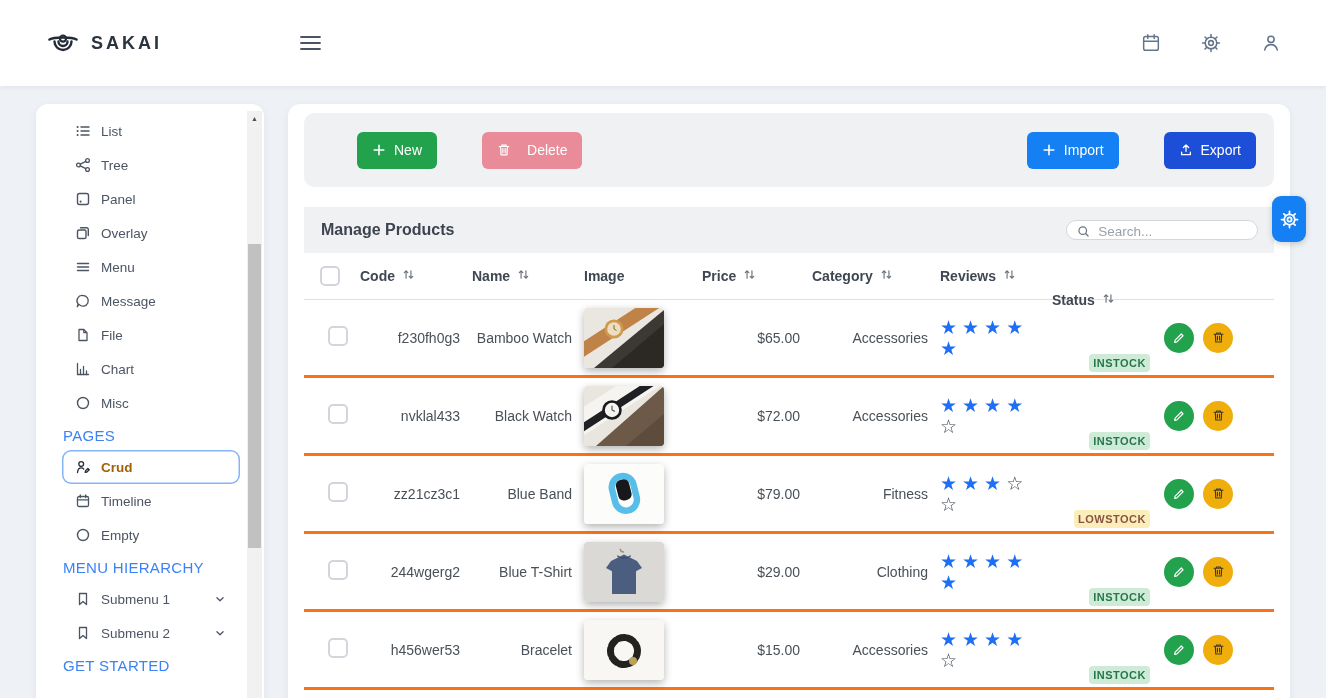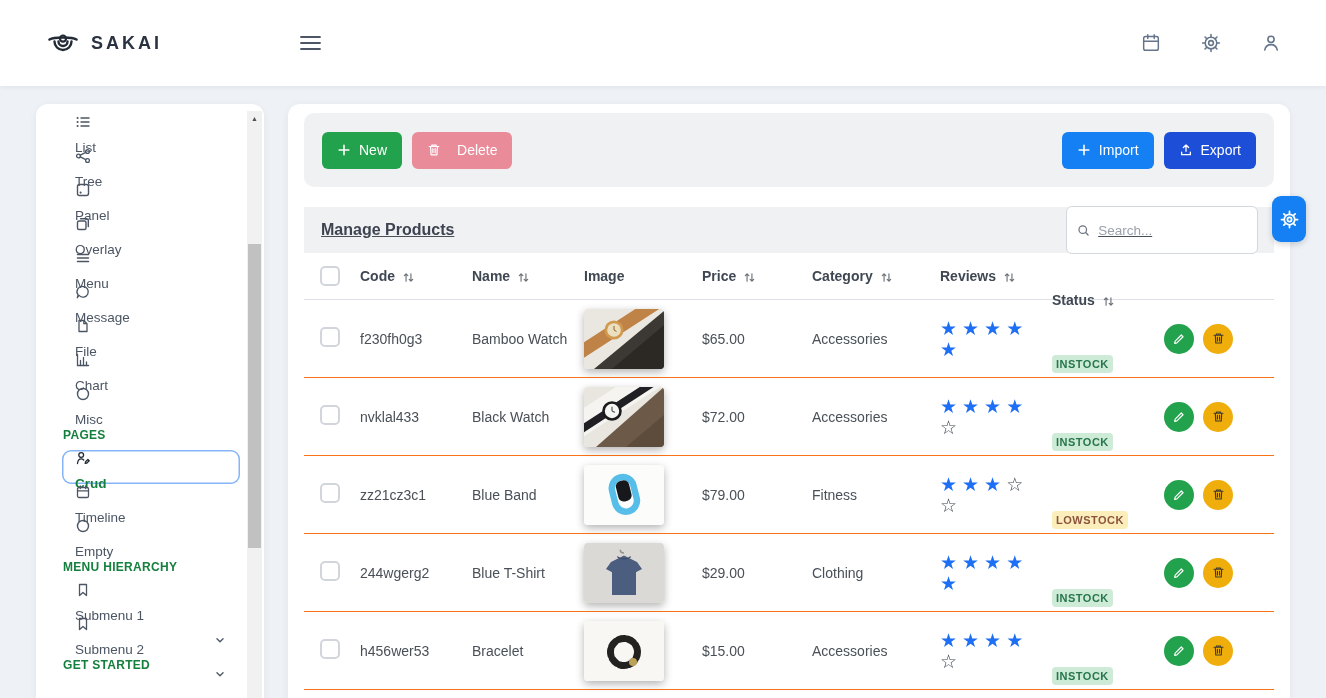--- a/index.html
+++ b/index.html
@@ -25,63 +25,63 @@
   .hamburger { position:absolute; left:300px; top:0; height:86px; display:flex; align-items:center; cursor:pointer; background:none; border:none; }
   .top-icons { position:absolute; right:40px; top:0; height:86px; display:flex; align-items:center; gap:30px; }
   .top-icon-btn { background:none; border:none; cursor:pointer; padding:4px; }
 
   
   .sidebar {
     position:absolute; left:36px; top:104px; width:228px; height:640px;
     background:#fff; border-radius:12px; box-shadow:0 2px 8px rgba(15,23,42,.06);
     padding:10px 24px 0 26px;
   }
-  .side-item { height:34px; display:flex; gap:10px; padding:0 13px;
-    font-size:13.5px; color:#4b5563; border-radius:9px; cursor:pointer;flex-direction:column; }
+  .side-item { height:34px; display:flex; align-items:center; gap:10px; padding:0 13px;
+    font-size:13.5px; color:#4b5563; border-radius:9px; cursor:pointer; }
   .side-item svg { flex:none; }
-  .side-item.active { box-shadow: inset 0 0 0 1.5px #85b5f8; font-weight:700; color:#15803d; }
-  .side-header { height:30px; display:flex; align-items:center; font-size:12px; font-weight:700;
-    color:#15803d; letter-spacing:.3px; padding:0 1px; }
+  .side-item.active { box-shadow: inset 0 0 0 1.5px #85b5f8; font-weight:700; color:#a16207; }
+  .side-header { height:30px; display:flex; align-items:center; font-size:15px; font-weight:400;
+    color:#3b82f6; letter-spacing:.3px; padding:0 1px; }
   .chev { margin-left:auto; }
 
   
   .sb-track { position:absolute; top:7px; bottom:7px; right:2px; width:15px; background:#f1f1f1; }
   .sb-arrow { position:absolute; left:0; width:15px; height:15px; display:flex; align-items:center;
     justify-content:center; font-size:7px; color:#505050; cursor:pointer; }
   .sb-arrow.up { top:0; }
   .sb-thumb { position:absolute; left:1px; top:133px; width:13px; height:304px; background:#c1c1c1; cursor:pointer; }
 
   
   .main-card {
     position:absolute; left:288px; top:104px; width:1002px; height:640px;
     background:#fff; border-radius:12px; box-shadow:0 2px 8px rgba(15,23,42,.06);
     padding:9px 16px 0;
   }
   .toolbar { height:74px; background:#f0f1f3; border-radius:10px;
     display:flex; align-items:center; justify-content:space-between; padding:0 18px; }
   .tb-group { display:flex; gap:10px; }
   .btn { height:37px; border:none; border-radius:6px; color:#fff; font-size:14px;
-    font-family:inherit; display:inline-flex; align-items:center; gap:8px; padding:0 15px; cursor:pointer; }
+    font-family:inherit; display:inline-flex; align-items:center; gap:8px; padding:0 15px; cursor:pointer;margin-left:35px; }
   .btn-new { background:#22a24c; }
   .btn-delete { background:#ea8b9a;gap:16px; }
   .btn-import { background:#1480f3; }
   .btn-export { background:#1d4ed8;justify-content:flex-end; }
 
   .panel-header { margin-top:20px; height:46px; background:#f0f1f3;
-    display:flex; align-items:center; justify-content:space-between; padding:0 16px 0 17px;text-decoration:underline; }
+    display:flex; align-items:center; justify-content:space-between; padding:0 16px 0 17px; }
   .panel-title { font-size:16px; font-weight:700; color:#3d4450; }
-  .search-box { width:192px; height:48px; background:#fff; border:1px solid #d3d8de; border-radius:6px;
-    display:flex; align-items:center; gap:8px; padding:0 10px; }
+  .search-box { width:192px; height:20px; background:#fff; border:1px solid #d3d8de; border-radius:12px;
+    display:flex; align-items:flex-end; gap:8px; padding:0 10px; }
   .search-box input { border:none; outline:none; width:100%; font-size:13.5px; font-family:inherit; color:#495057; background:transparent; }
   .search-box input::placeholder { color:#9aa1ab; }
 
   
   .thead { display:flex; align-items:center; height:47px; border-bottom:1px solid #dde1e6; }
-  .th { display:flex; align-items:flex-end; gap:7px; font-weight:700; font-size:14px; color:#3f4752; }
-  .trow { display:flex; align-items:center; height:78px; border-bottom:1px solid #f97316; }
+  .th { display:flex; align-items:flex-start; gap:7px; font-weight:700; font-size:14px; color:#3f4752; }
+  .trow { display:flex; align-items:center; height:78px; border-bottom:3px solid #f97316;text-align:right; }
   .td, .th { flex:none; padding-left:12px; }
   .c-check { width:44px; padding-left:16px; }
   .c-code  { width:112px; }
   .c-name  { width:112px; }
   .c-img   { width:118px; }
   .c-price { width:110px; }
   .c-cat   { width:128px; }
   .c-rev   { width:112px; }
   .c-status{ width:110px;margin-top:48px; }
   .c-act   { flex:1 1 auto; padding-left:14px; display:flex; align-items:center; }

